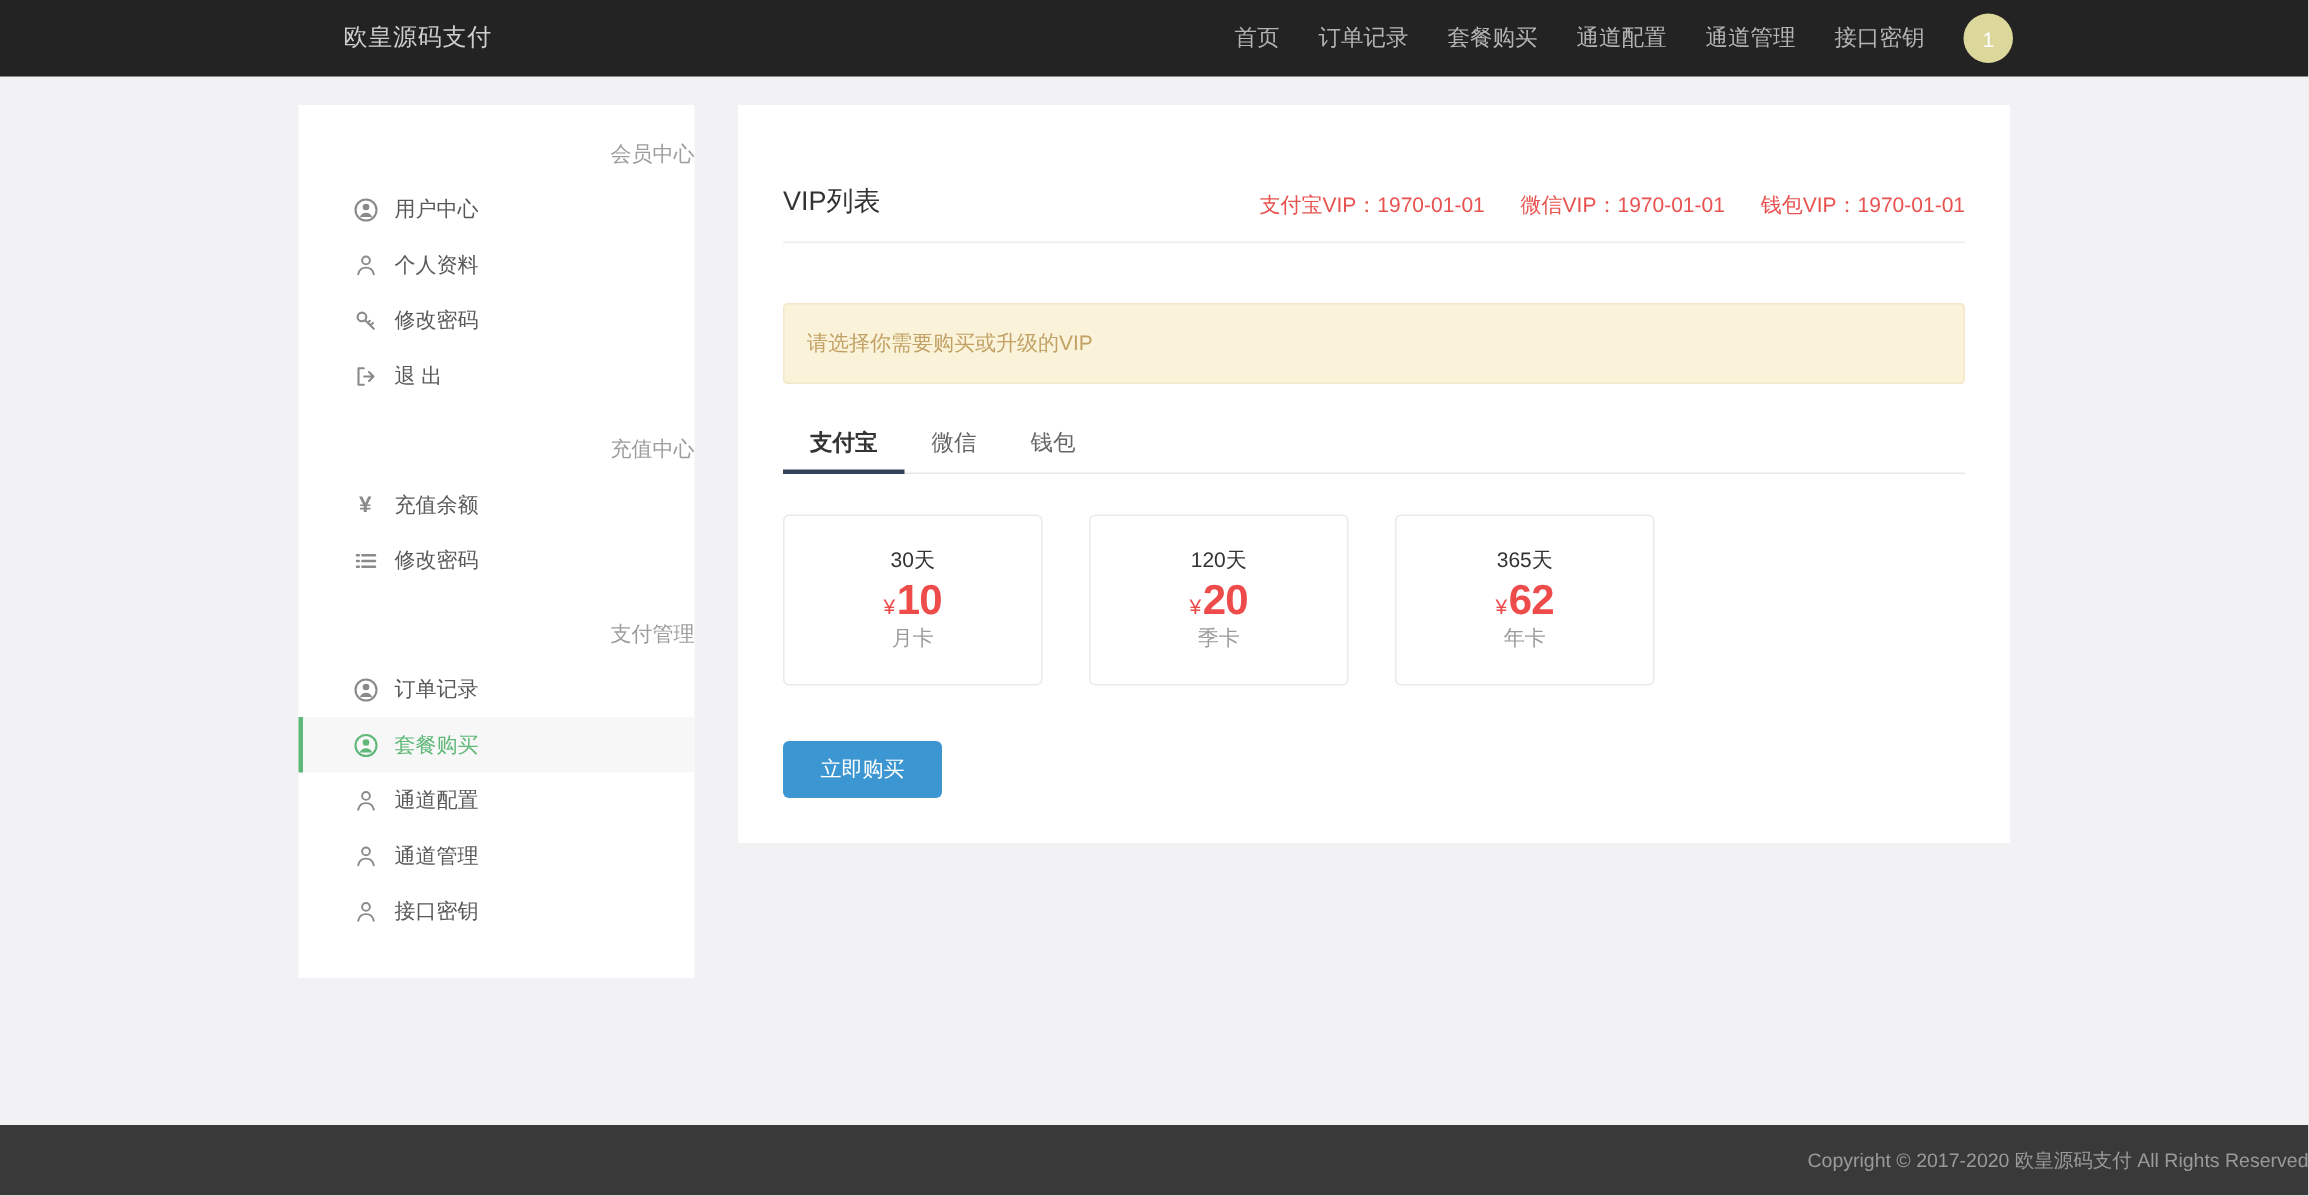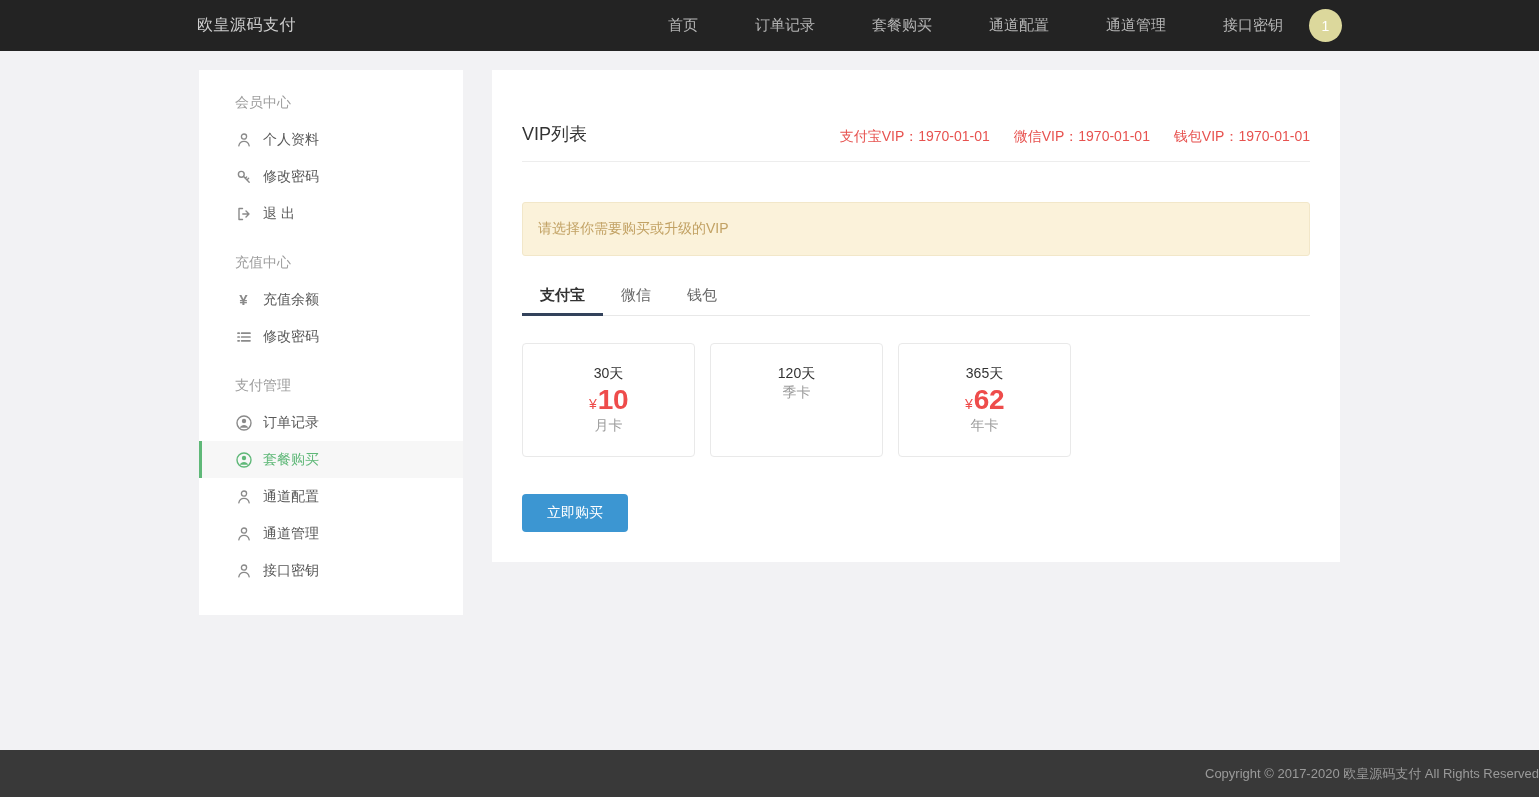--- a/index.html
+++ b/index.html
@@ -3,31 +3,31 @@
 <meta charset="utf-8">
 <style>
   * { margin:0; padding:0; box-sizing:border-box; }
   html,body { font-family:"Liberation Sans","DejaVu Sans",sans-serif; }
   body { background:#e9e9e9; }
   .screen { width:1539px; height:797px; background:#f2f2f4; display:flex; flex-direction:column; overflow:hidden; }
 
   
   .navbar { height:51px; background:#232323; flex:0 0 auto; }
   .navbar-inner { width:1145px; margin:0 auto; height:100%; display:flex; align-items:center; }
-  .brand { color:#cfcfcf; font-size:16px; text-decoration:none; letter-spacing:0.5px; }
+  .brand { color:#cfcfcf; font-size:16px; text-decoration:none; letter-spacing:0.5px;margin-left:32px; }
   .nav-menu { margin-left:auto; display:flex; align-items:center; }
-  .nav-link { color:#b4b4b4; font-size:15px; text-decoration:none; margin-left:57px; cursor:pointer; }
+  .nav-link { color:#b4b4b4; font-size:15px; text-decoration:none; margin-left:26px; cursor:pointer; }
   .avatar { width:33px; height:33px; border-radius:50%; background:#dcd89c; color:#ffffff; font-size:14px;
             display:flex; align-items:center; justify-content:center; margin-left:26px; cursor:pointer; }
 
   
   .container { width:1141px; margin:0 auto; display:flex; gap:29px; padding-top:19px; flex:1 1 auto; align-items:flex-start; }
 
   
-  .sidebar { width:264px; background:#ffffff; padding:14px 0 26px 0; }
+  .sidebar { width:264px; background:#ffffff; padding:14px 0 26px 0;text-align:right; }
   .side-heading { height:37px; line-height:37px; padding-left:36px; color:#9d9d9d; font-size:14px; margin-top:12px; }
   .side-heading:first-child { margin-top:0; }
   .side-item { height:37px; padding-left:36px; color:#595959; font-size:14px; display:flex; align-items:center; cursor:pointer; border-left:3px solid transparent; padding-left:33px; }
   .side-item .icn { width:17px; height:17px; margin-right:11px; color:#8a8a8a; display:inline-flex; align-items:center; justify-content:center; flex:0 0 auto; }
   .side-item .icn svg { width:16px; height:16px; display:block; }
   .side-item .icn .yen-glyph { font-size:15px; font-weight:bold; line-height:1; }
   .side-item.active { background:#f7f7f7; border-left-color:#5FB878; color:#5FB878; }
   .side-item.active .icn { color:#5FB878; }
 
   
@@ -37,21 +37,21 @@
   .vip-status { font-size:14px; color:#e7524f;margin-top:28px; }
   .vip-status span { margin-left:20px; }
 
   .alert { margin-top:40px; background:#fbf2da; border:1px solid #f2e7c9; border-radius:3px; padding:17px 15px; color:#c2a264; font-size:14px; }
 
   .tabs { margin-top:20px; display:flex; border-bottom:1px solid #e8e8e8; }
   .tab { padding:10px 18px; font-size:15px; color:#666666; cursor:pointer; position:relative; }
   .tab.active { color:#333333; font-weight:bold; }
   .tab.active::after { content:""; position:absolute; left:0; right:0; bottom:-1px; height:3px; background:#33425b; }
 
-  .plans { display:flex; gap:15px; margin-top:27px; }
+  .plans { display:flex; gap:31px; margin-top:27px; }
   .plan { width:173px; height:114px; border:1px solid #e9e9e9; border-radius:4px; text-align:center; padding-top:21px; cursor:pointer; background:#ffffff; }
   .plan-days { font-size:14px; color:#333333; }
   .plan-price { margin-top:1px; color:#ee4c4b; }
   .plan-currency { font-size:14px; margin-right:1px; }
   .plan-amount { font-size:28px; font-weight:bold; letter-spacing:-0.5px; }
   .plan-name { font-size:14px; color:#9b9b9b; margin-top:1px; }
 
   .buy-btn { margin-top:37px; width:106px; height:38px; background:#3c96d2; color:#ffffff; border:none; border-radius:4px; font-size:14px; cursor:pointer; font-family:inherit; }
 
   
@@ -78,20 +78,30 @@
     </div>
   </div>
 
   <div class="container">
 
     <div class="sidebar">
 
       <div class="side-heading">会员中心</div>
       <div class="side-item">
         <span class="icn">
+          <svg viewBox="0 0 16 16" fill="none" stroke="currentColor">
+              <circle cx="8" cy="8" r="7" stroke-width="1.4"></circle>
+              <circle cx="8" cy="6" r="2.2" fill="currentColor" stroke="none"></circle>
+              <path d="M3.8 12.7c.8-1.8 2.4-2.8 4.2-2.8s3.4 1 4.2 2.8" fill="currentColor" stroke="none"></path>
+            </svg>
+        </span>
+        <span>用户中心</span>
+      </div>
+      <div class="side-item">
+        <span class="icn">
           <svg viewBox="0 0 16 16" fill="none" stroke="currentColor" stroke-width="1.3" stroke-linecap="round">
               <circle cx="8" cy="4.6" r="2.6"></circle>
               <path d="M2.8 13.8c.6-2.9 2.6-4.4 5.2-4.4s4.6 1.5 5.2 4.4"></path>
             </svg>
         </span>
         <span>个人资料</span>
       </div>
       <div class="side-item">
         <span class="icn">
           <svg viewBox="0 0 16 16" fill="none" stroke="currentColor" stroke-width="1.4" stroke-linecap="round">
@@ -196,20 +206,21 @@
       </div>
 
       <div class="plans">
         <div class="plan">
           <div class="plan-days">30天</div>
           <div class="plan-price"><span class="plan-currency">¥</span><span class="plan-amount">10</span></div>
           <div class="plan-name">月卡</div>
         </div>
         <div class="plan">
           <div class="plan-days">120天</div>
+          <div class="plan-price"><span class="plan-currency">¥</span><span class="plan-amount">20</span></div>
           <div class="plan-name">季卡</div>
         </div>
         <div class="plan">
           <div class="plan-days">365天</div>
           <div class="plan-price"><span class="plan-currency">¥</span><span class="plan-amount">62</span></div>
           <div class="plan-name">年卡</div>
         </div>
       </div>
 
       <button class="buy-btn">立即购买</button>

